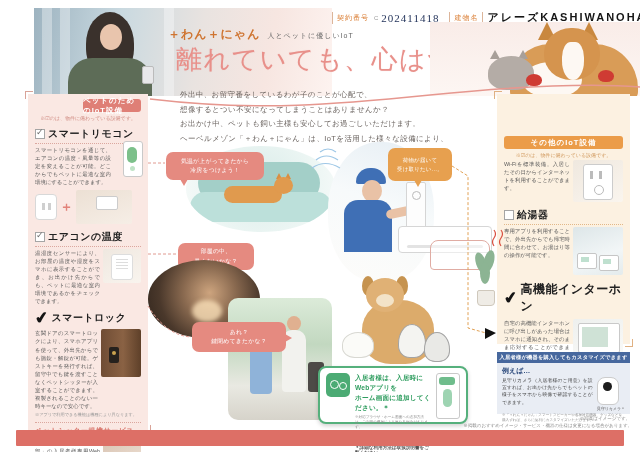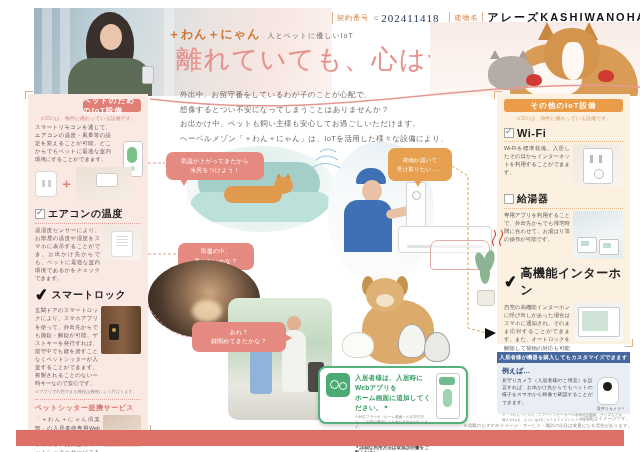--- a/index.html
+++ b/index.html
@@ -39,21 +39,21 @@
   .lp{left:28px;top:94px;width:120px;height:336px;background:#fae8e3;}
   .rp{left:497px;top:94px;width:133px;height:250px;background:#fcf1e1;}
   .corner{position:absolute;width:7px;height:7px;}
   .c-tl{border-left:1px solid #d9a398;border-top:1px solid #d9a398;left:-3px;top:-3px;}
   .c-br{border-right:1px solid #d9a398;border-bottom:1px solid #d9a398;right:-3px;bottom:-3px;}
   .rp .c-tl{border-color:#e0b183;}
   .rp .c-br{border-color:#e0b183;}
   .pill{height:13px;border-radius:3px;color:#fff;font-size:7.5px;font-weight:bold;
     display:flex;align-items:center;justify-content:center;letter-spacing:1px;}
   .pill-pink{background:#df7f76;margin-left:48px;}
-  .pill-orange{background:#eb9c49;}
+  .pill-orange{background:#eb9c49;margin-top:37px;}
   .pnote{font-size:5px;color:#cf8a80;margin:3px 0 2px;text-align:center;letter-spacing:0;}
   .rp .pnote{color:#cf9659;}
   .ihead{display:flex;align-items:center;gap:3px;border-bottom:1px dotted #dba79e;padding:3px 0 2px;margin-top:3px;}
   .rp .ihead{border-bottom-color:#e2b888;}
   .cb{width:8px;height:8px;border:1px solid #a5a5a5;background:#fff;position:relative;flex:none;}
   .cb.on::after{content:"✓";position:absolute;left:0px;top:-3px;font-size:9px;color:#6d6d6d;}
   .brush{font-size:16px;font-weight:bold;color:#141414;line-height:8px;transform:rotate(-8deg);flex:none;}
   .iname{font-size:10px;font-weight:bold;color:#222;font-family:"Liberation Serif",serif;letter-spacing:.5px;}
   .idesc{font-size:5.4px;line-height:1.5;color:#5a5a5a;margin-top:2px;text-align:justify;}
   .ifoot{font-size:4.2px;color:#999;margin-top:2px;}
@@ -227,20 +227,24 @@
     <div>お出かけ中、ペットも飼い主様も安心してお過ごしいただけます。</div>
     <div>ヘーベルメゾン「＋わん＋にゃん」は、IoTを活用した様々な設備により、</div>
   </div>
 
   <div class="abs panel lp">
     <div class="corner c-tl"></div>
     <div class="corner c-br"></div>
     <div class="pill pill-pink">ペットのためのIoT設備</div>
     <div class="pnote">※☑のは、物件に備わっている設備です。</div>
 
+    <div class="ihead">
+      <span class="cb on"></span>
+      <span class="iname">スマートリモコン</span>
+    </div>
     <div class="idesc" style="width:76px">スマートリモコンを通じて、エアコンの温度・風量等の設定を変えることが可能。どこからでもペットに最適な室内環境にすることができます。</div>
     <div class="miniphone">
       <span class="appblob"></span>
       <span class="appdot"></span>
     </div>
     <div class="strip1">
       <div class="plug"></div>
       <div class="plussign">＋</div>
       <div class="pimg wallshot">
         <div class="walldev"></div>
@@ -358,24 +362,20 @@
     </div>
     <div class="gb-phone"></div>
   </div>
 
   <div class="abs panel rp">
     <div class="corner c-tl"></div>
     <div class="corner c-br"></div>
     <div class="pill pill-orange">その他のIoT設備</div>
     <div class="pnote">※☑のは、物件に備わっている設備です。</div>
 
-    <div class="ihead">
-      <span class="cb on"></span>
-      <span class="iname" style="font-family:'Liberation Sans',sans-serif;font-size:11px">Wi-Fi</span>
-    </div>
     <div class="irow">
       <div class="idesc">Wi-Fiを標準装備。入居したその日からインターネットを利用することができます。</div>
       <div class="pimg outletshot">
         <div class="outlet"></div>
       </div>
     </div>
 
     <div class="ihead">
       <span class="cb"></span>
       <span class="iname">給湯器</span>

